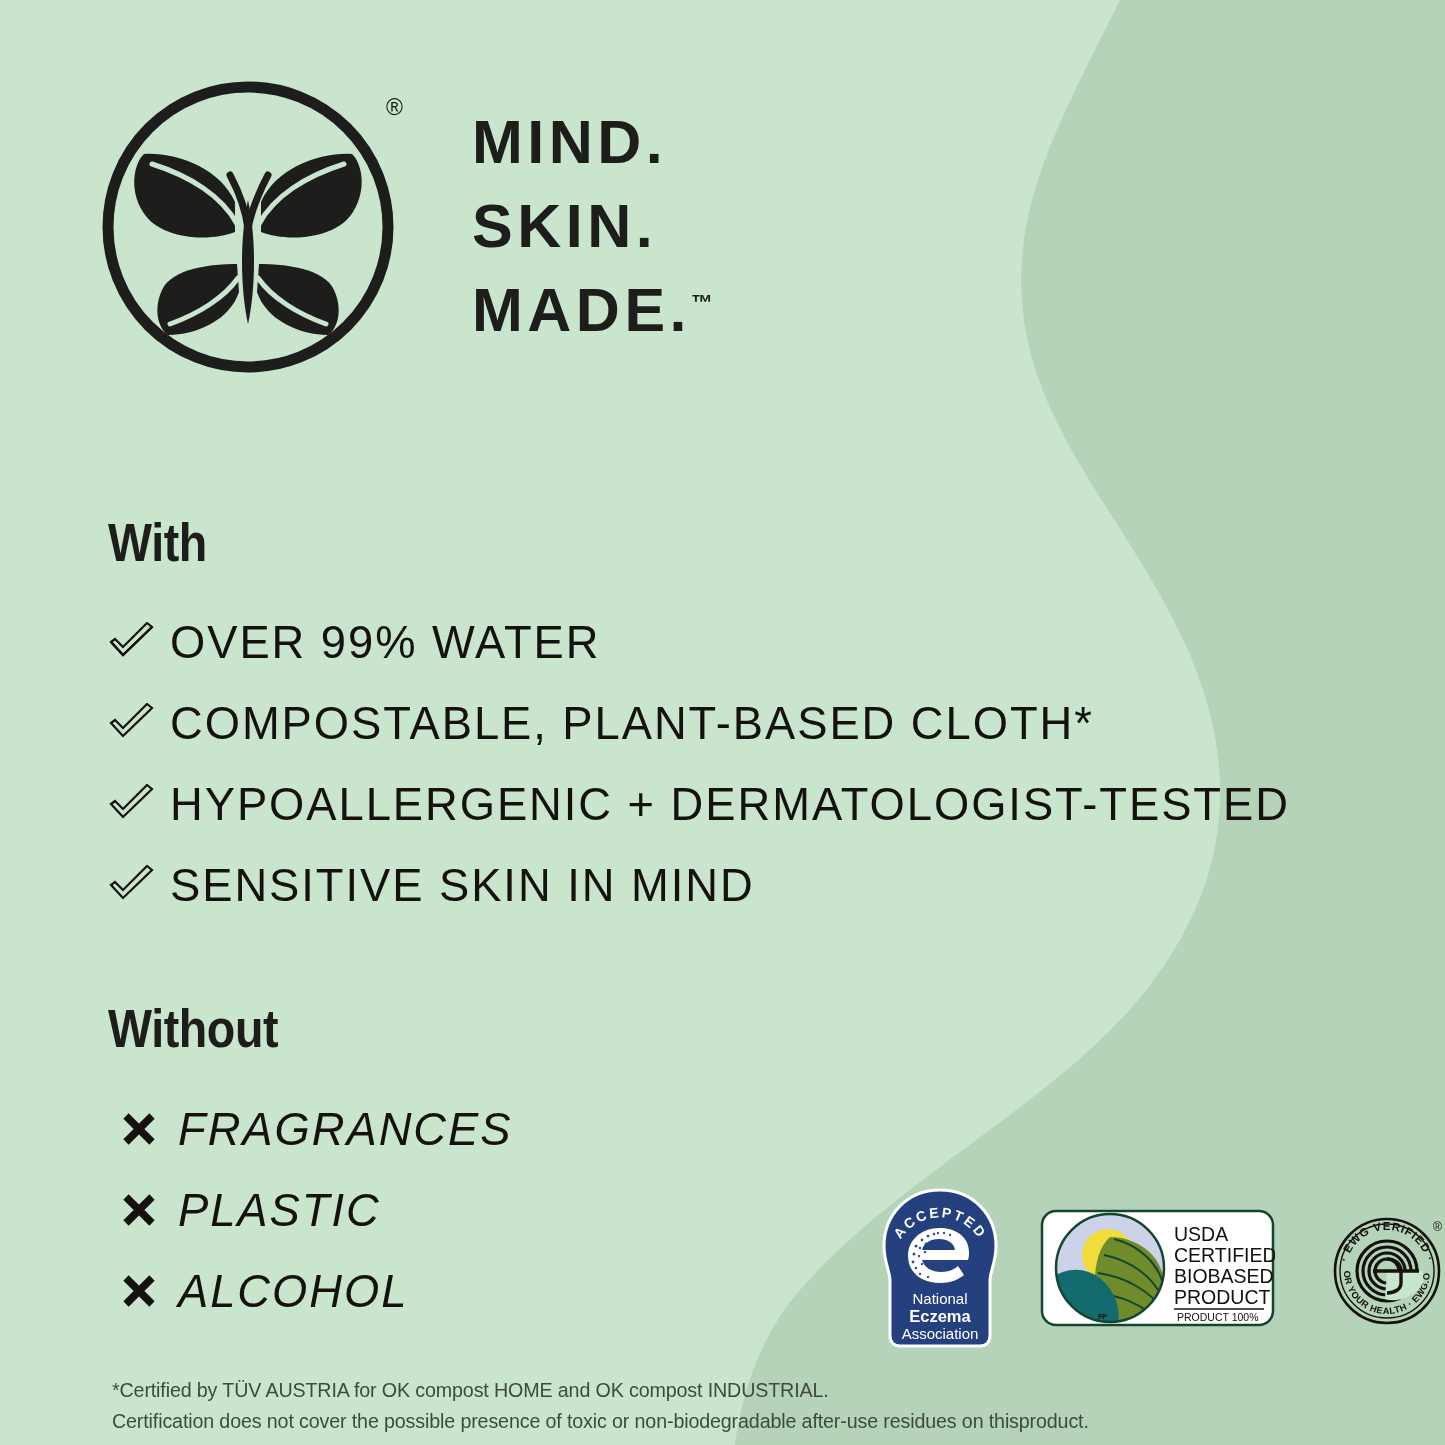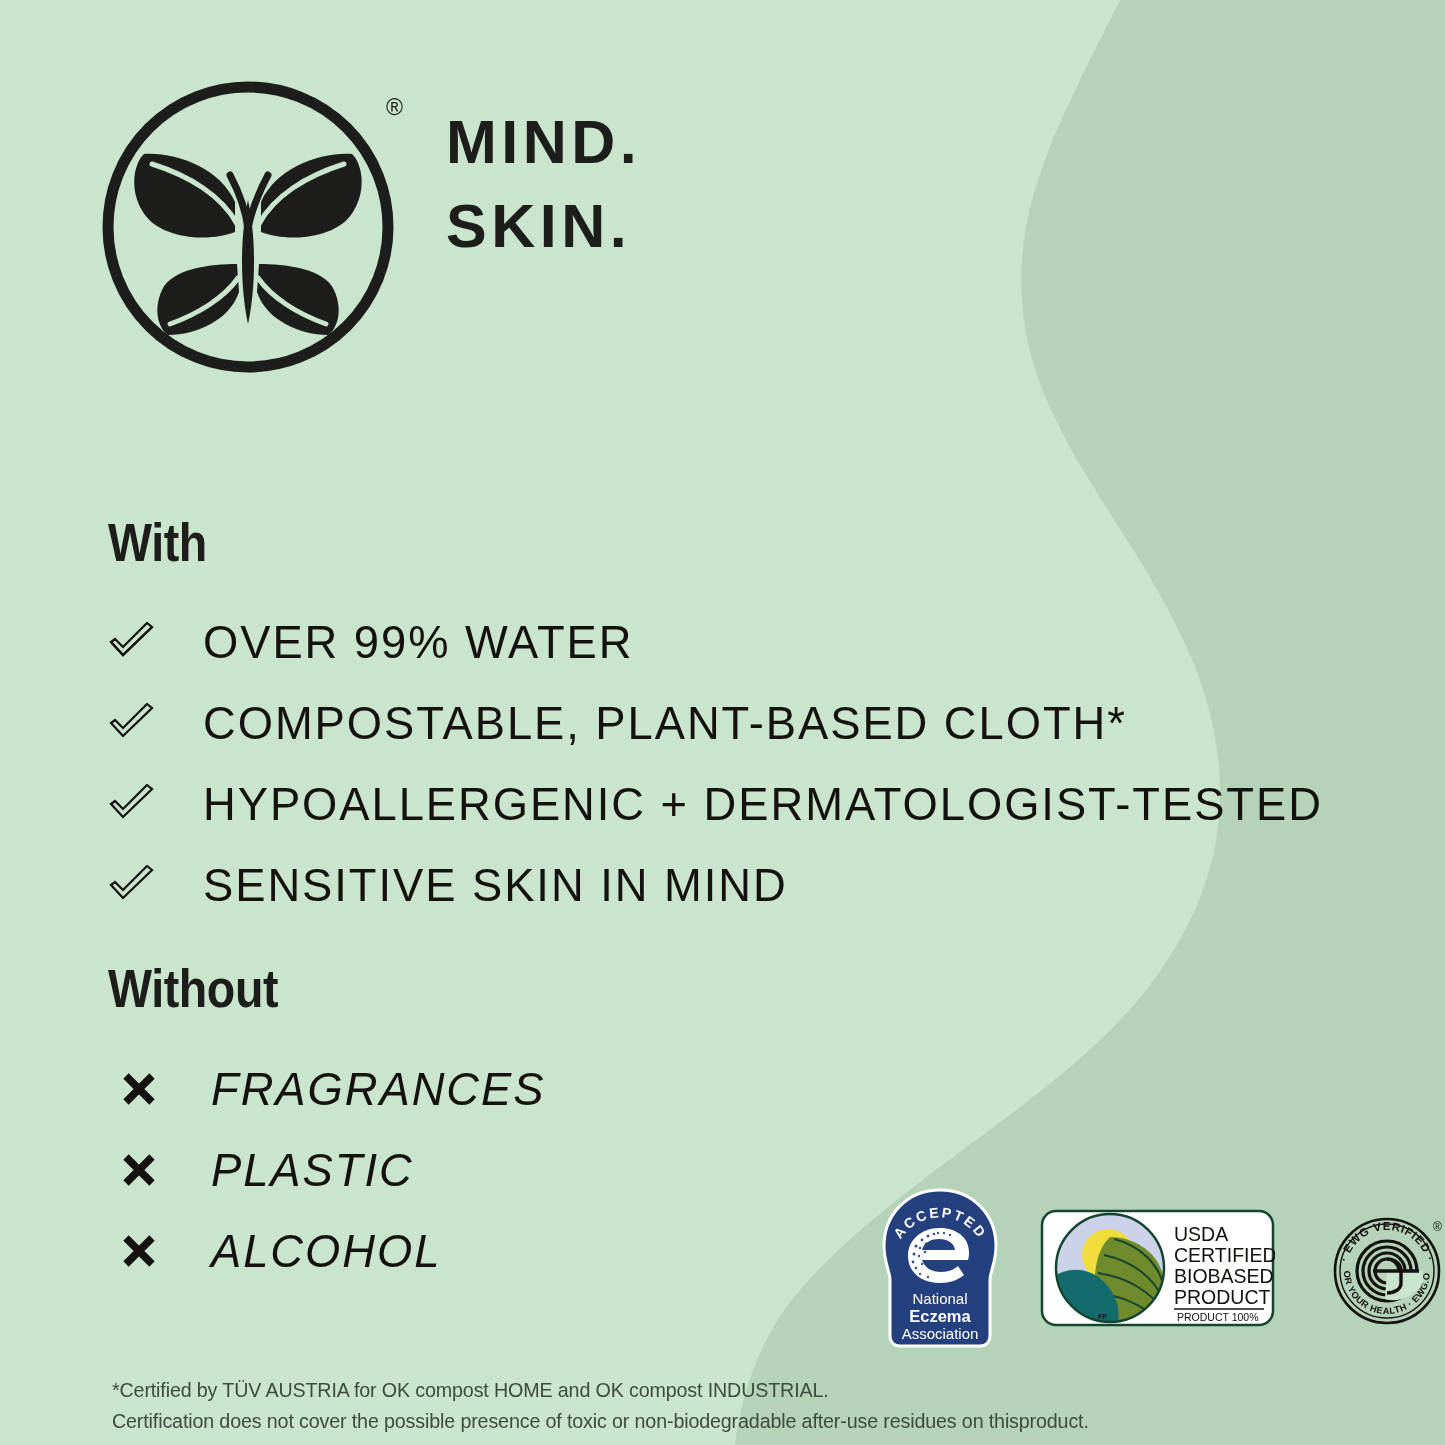--- a/index.html
+++ b/index.html
@@ -13,47 +13,47 @@
   .stage{position:absolute;inset:0;width:1445px;height:1445px;}
   .bg-wave{position:absolute;inset:0;z-index:0;}
 
   
   .header{position:absolute;left:100px;top:72px;z-index:3;display:flex;align-items:flex-start;}
   .logo-wrap{position:relative;width:300px;height:310px;flex:none;}
   .logo-reg{
     position:absolute;left:286px;top:22px;
     font-size:23px;color:#1d1d1b;font-family:"Liberation Sans",sans-serif;
   }
-  .wordmark{margin-left:46px;margin-top:28px;}
+  .wordmark{margin-left:72px;margin-top:28px;}
   .wordmark div{
     font-family:"Liberation Sans", sans-serif;
     font-size:61px;
     font-weight:600;
     letter-spacing:4.5px;
     color:#1d1d1b;
     line-height:1.38;
     white-space:nowrap;
   }
   .tm{font-size:22px;vertical-align:super;letter-spacing:0;font-weight:600;}
 
   
   .section{position:absolute;z-index:3;left:108px;}
   .sec-with{top:512px;}
-  .sec-without{top:958px;}
+  .sec-without{top:998px;}
   .sec-title{
     font-family:"Liberation Sans", sans-serif;
     font-weight:bold;
     font-size:53px;
     color:#1d1d1b;
     letter-spacing:-0.5px;
     margin:0 0 30px 0;
     transform:scaleX(0.88);
     transform-origin:left center;
   }
-  .item{display:flex;align-items:center;margin-bottom:3px;height:78px;gap:33px;}
+  .item{display:flex;align-items:center;margin-bottom:3px;height:78px;}
   .item .icon{width:62px;flex:none;display:flex;align-items:center;justify-content:flex-start;}
   .item .label{
     font-family:"Liberation Sans", sans-serif;
     font-weight:300;
     font-size:46px;
     letter-spacing:2.0px;
     color:#14110f;
     white-space:nowrap;
     transform:scaleX(0.985);
     transform-origin:left center;
@@ -118,20 +118,21 @@
         <path d="M244,92 C206,104 174,124 159,152" fill="none" stroke="#c9e5cd" stroke-width="5" stroke-linecap="round"></path>
         <path d="M70,252 C98,242 124,226 138,206" fill="none" stroke="#c9e5cd" stroke-width="5" stroke-linecap="round"></path>
         <path d="M226,252 C198,242 172,226 158,206" fill="none" stroke="#c9e5cd" stroke-width="5" stroke-linecap="round"></path>
       </svg>
       <span class="logo-reg">®</span>
     </div>
 
     <div class="wordmark">
       <div>MIND.</div>
       <div>SKIN.</div>
+      <div><span>MADE.</span><span class="tm">™</span></div>
     </div>
   </div>
 
   <div class="section sec-with">
     <div class="sec-title">With</div>
 
     <div class="item">
       <span class="icon">
         <svg width="48" height="40" viewBox="0 0 48 40">
             <path d="M3,20 L15,33 L44,5" fill="none" stroke="#14110f" stroke-width="2.4" stroke-linejoin="miter"></path>

